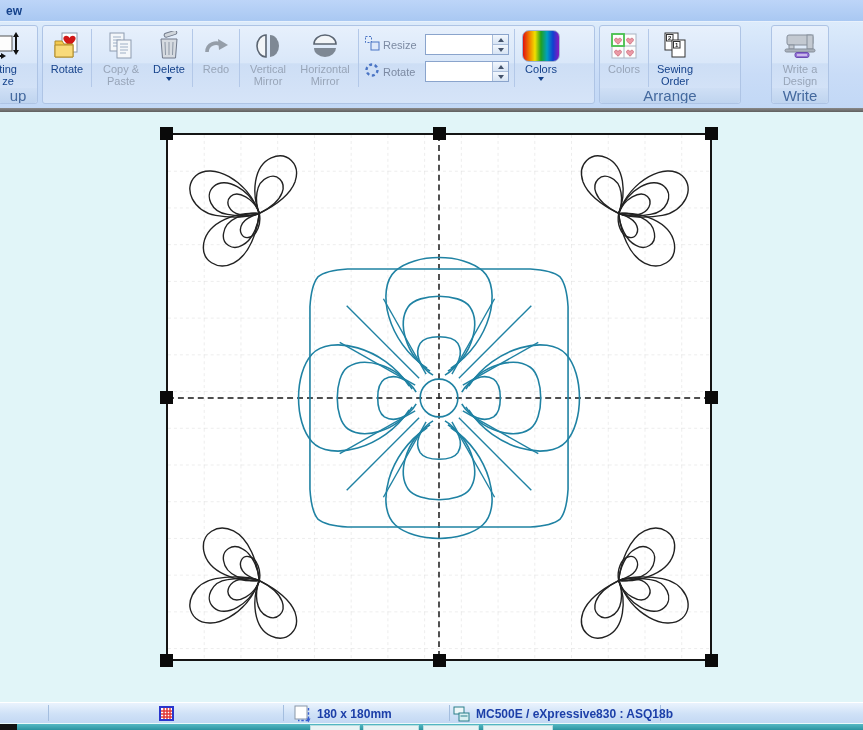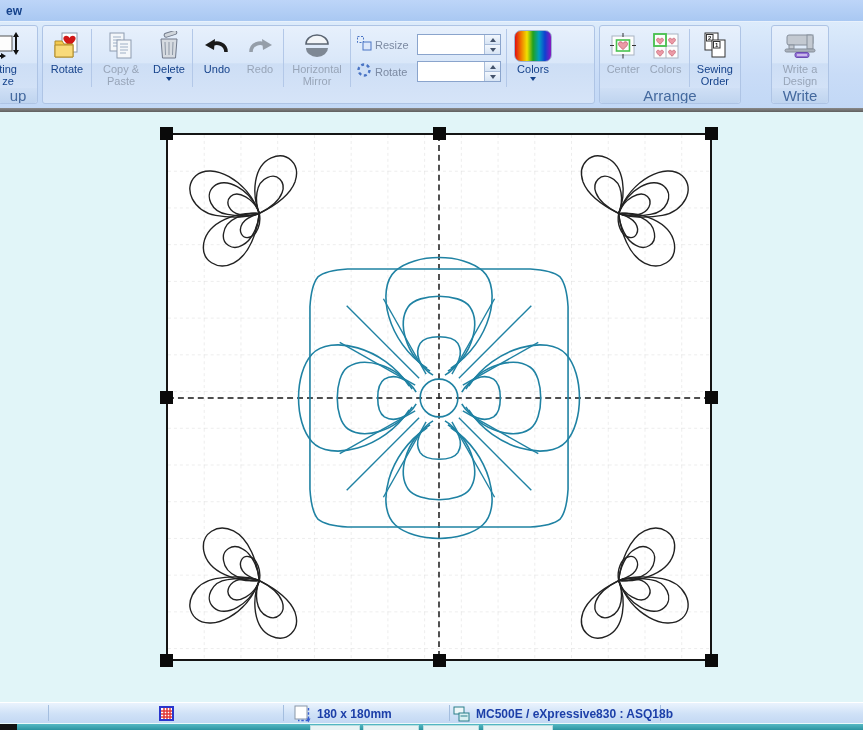--- a/index.html
+++ b/index.html
@@ -138,39 +138,39 @@
               <path d="M5 8 L21 8 L19.5 27 L6.5 27 Z" fill="#d6dbe1" stroke="#70798a"></path>
               <line x1="9" y1="11" x2="9.5" y2="24" stroke="#8d97a5"></line>
               <line x1="13" y1="11" x2="13" y2="24" stroke="#8d97a5"></line>
               <line x1="17" y1="11" x2="16.5" y2="24" stroke="#8d97a5"></line>
             </svg>
           </span>
           <span>Delete</span>
           <span class="caret"></span>
         </div>
         <div class="vsep"></div>
-        <div class="btn" style="width:44px;">
-          <span class="ic">
-            <svg width="30" height="26" viewBox="0 0 30 26">
-              <path d="M24 19 C24 11 15 8 9 12" stroke="#1a1a1a" stroke-width="3.6" fill="none"></path>
-              <polygon points="3,12 13,6 12,17" fill="#1a1a1a"></polygon>
-            </svg>
-          </span>
-          <span>Undo</span>
-        </div>
         <div class="btn disabled" style="width:42px;">
           <span class="ic">
             <svg width="30" height="26" viewBox="0 0 30 26">
               <path d="M6 19 C6 11 15 8 21 12" stroke="#959ea9" stroke-width="3.6" fill="none"></path>
               <polygon points="27,12 17,6 18,17" fill="#959ea9"></polygon>
             </svg>
           </span>
           <span>Redo</span>
         </div>
         <div class="vsep"></div>
+        <div class="btn disabled" style="width:52px;">
+          <span class="ic">
+            <svg width="28" height="26" viewBox="0 0 28 26">
+              <path d="M12 2 A9 11 0 0 0 12 24 Z" fill="#f2f5f8" stroke="#5b6572" stroke-width="1.6"></path>
+              <path d="M16 2 A9 11 0 0 1 16 24 Z" fill="#7e8894"></path>
+            </svg>
+          </span>
+          <span>Vertical Mirror</span>
+        </div>
         <div class="btn disabled" style="width:62px;">
           <span class="ic">
             <svg width="28" height="26" viewBox="0 0 28 26">
               <path d="M3 11 A11 9 0 0 1 25 11 Z" fill="#f2f5f8" stroke="#5b6572" stroke-width="1.6"></path>
               <path d="M25 15 A11 9 0 0 1 3 15 Z" fill="#7e8894"></path>
             </svg>
           </span>
           <span>Horizontal Mirror</span>
         </div>
         <div class="vsep"></div>
@@ -224,34 +224,20 @@
           <span class="caret"></span>
         </div>
       </div>
     </div>
 
     <div class="group" style="left:599px; width:142px;">
       <div class="grow">
         <div class="btn disabled" style="width:44px;">
           <span class="ic">
             <svg width="28" height="28" viewBox="0 0 28 28">
-              <rect x="3" y="4" width="22" height="19" fill="#fdfdfd" stroke="#a9b4c2"></rect>
-              <rect x="7.5" y="8" width="13" height="11" fill="none" stroke="#49c24f" stroke-width="1.6"></rect>
-              <path d="M14 17.5 C9.5 14 8.8 11.8 9.9 10.5 C10.9 9.3 13.1 9.6 14 11.4 C14.9 9.6 17.1 9.3 18.1 10.5 C19.2 11.8 18.5 14 14 17.5 Z" fill="#eb9aa6" stroke="#c25a6c" stroke-width="0.8"></path>
-              <line x1="14" y1="1" x2="14" y2="5" stroke="#333"></line>
-                <line x1="14" y1="22" x2="14" y2="26.5" stroke="#333"></line>
-              <line x1="1" y1="13.5" x2="5" y2="13.5" stroke="#333"></line>
-                <line x1="23" y1="13.5" x2="27" y2="13.5" stroke="#333"></line>
-            </svg>
-          </span>
-          <span>Center</span>
-        </div>
-        <div class="btn disabled" style="width:44px;">
-          <span class="ic">
-            <svg width="28" height="28" viewBox="0 0 28 28">
               <rect x="2" y="2" width="24" height="24" fill="#fdfdfd" stroke="#a9b4c2"></rect>
               <line x1="14" y1="2" x2="14" y2="26" stroke="#a9b4c2"></line>
                 <line x1="2" y1="14" x2="26" y2="14" stroke="#a9b4c2"></line>
               <path d="M8 12.2 C4.6 9.5 4.1 7.8 4.9 6.8 C5.7 5.9 7.3 6.1 8 7.5 C8.7 6.1 10.3 5.9 11.1 6.8 C11.9 7.8 11.4 9.5 8 12.2 Z" fill="#eb9aa6" stroke="#c25a6c" stroke-width="0.7"></path>
               <path d="M20 12.2 C16.6 9.5 16.1 7.8 16.9 6.8 C17.7 5.9 19.3 6.1 20 7.5 C20.7 6.1 22.3 5.9 23.1 6.8 C23.9 7.8 23.4 9.5 20 12.2 Z" fill="#eb9aa6" stroke="#c25a6c" stroke-width="0.7"></path>
               <path d="M8 24.2 C4.6 21.5 4.1 19.8 4.9 18.8 C5.7 17.9 7.3 18.1 8 19.5 C8.7 18.1 10.3 17.9 11.1 18.8 C11.9 19.8 11.4 21.5 8 24.2 Z" fill="#eb9aa6" stroke="#c25a6c" stroke-width="0.7"></path>
               <path d="M20 24.2 C16.6 21.5 16.1 19.8 16.9 18.8 C17.7 17.9 19.3 18.1 20 19.5 C20.7 18.1 22.3 17.9 23.1 18.8 C23.9 19.8 23.4 21.5 20 24.2 Z" fill="#eb9aa6" stroke="#c25a6c" stroke-width="0.7"></path>
               <rect x="2" y="2" width="12" height="12" fill="none" stroke="#49c24f" stroke-width="1.8"></rect>
             </svg>
           </span>

